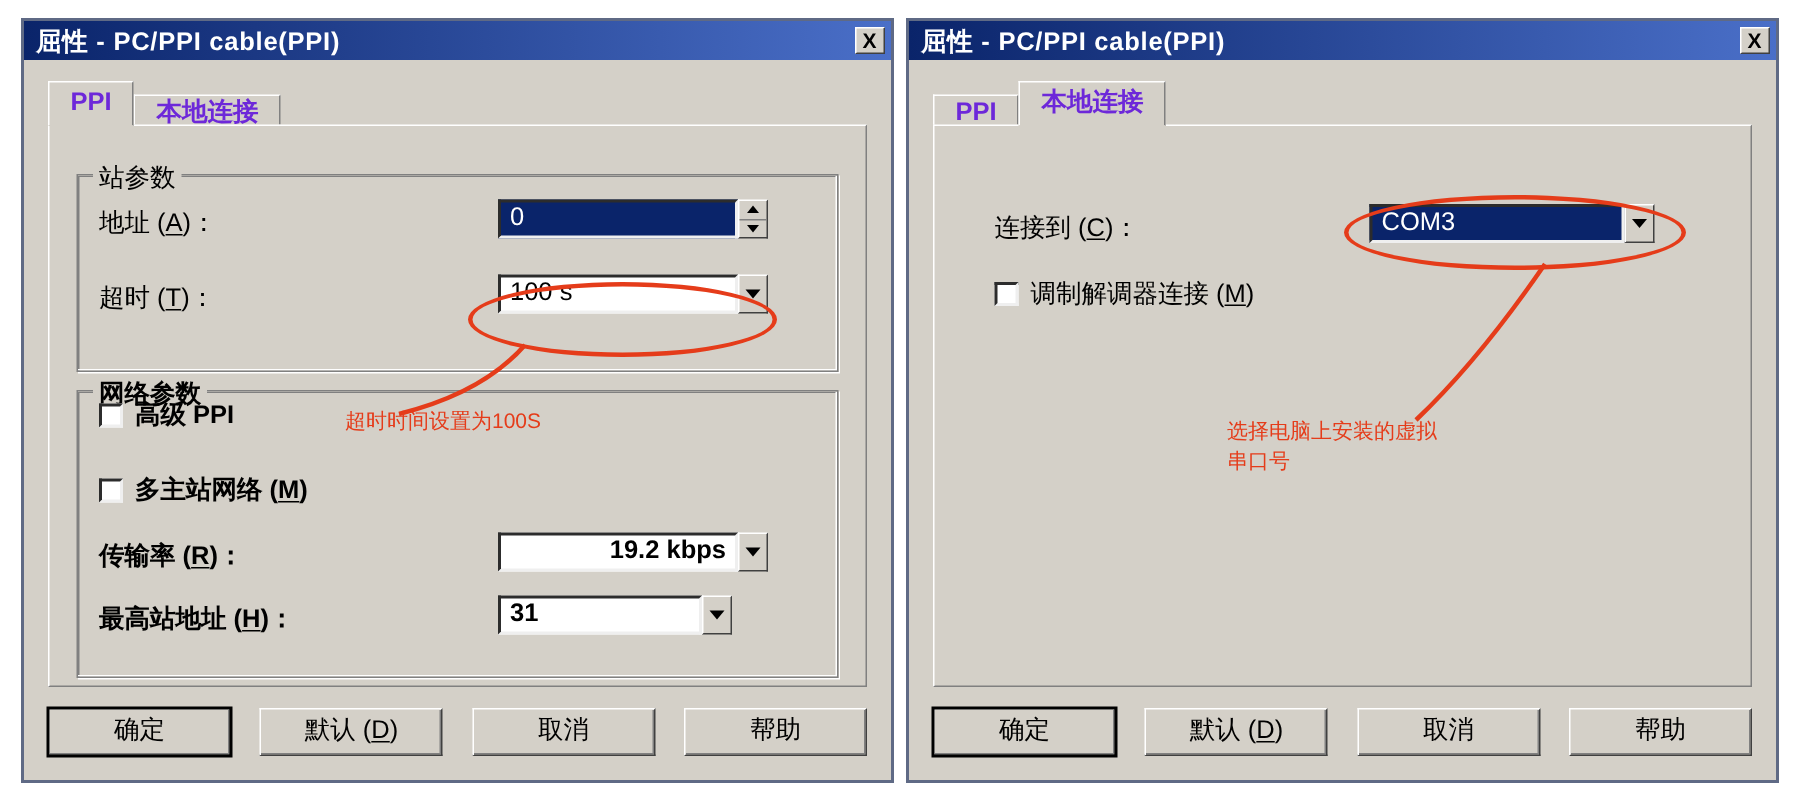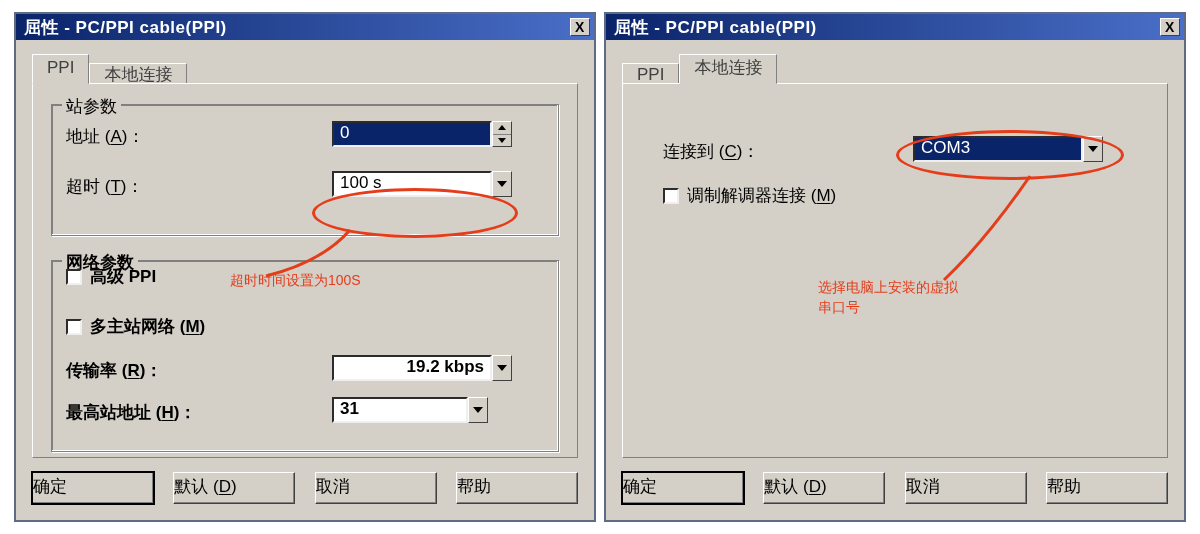--- a/index.html
+++ b/index.html
@@ -78,21 +78,22 @@
     height: 28px;
     padding: 0 14px;
     line-height: 26px;
     background: #d4d0c8;
     border: 1px solid #fff;
     border-bottom: none;
     border-right-color: #808080;
     margin-right: 0;
     position: relative;
     cursor: pointer;
-    color: #404040;
+    color: #6d28d9;
+    font-weight: bold;
   }
   .tab.inactive {
     height: 24px;
     line-height: 22px;
     top: 4px;
     position: relative;
     border-top-color: #fff;
     border-left-color: #fff;
     border-right-color: #808080;
     z-index: 1;
@@ -225,21 +226,21 @@
     display: flex;
     justify-content: space-between;
   }
   .btn {
     width: 120px; height: 30px;
     background: #d4d0c8;
     border: 1px solid #404040;
     border-top-color: #fff;
     border-left-color: #fff;
     box-shadow: inset -1px -1px 0 #808080;
-    text-align: left;
+    text-align: center;
     line-height: 28px;
     cursor: pointer;
     color: #000;
   }
   .btn.default {
     outline: 2px solid #000;
     outline-offset: -1px;
   }
 
   
@@ -278,21 +279,21 @@
     </div>
     <div class="client">
 
       <div class="tabstrip">
         <div class="tab active">PPI</div>
         <div class="tab inactive">本地连接</div>
       </div>
 
       <div class="tabpage">
 
-        <div class="group" style="left:18px; top:20px; right:18px; height:130px;">
+        <div class="group" style="left:18px; top:32px; right:18px; height:130px;">
           <span class="group-title">站参数</span>
 
           <span class="lbl" style="left:14px; top:20px;">
             地址 (<span class="underline-char">A</span>)：
           </span>
           <div class="field" style="left:280px; top:16px; width:180px;">
             <div class="field-input selected">0</div>
             <div class="spin-btns">
               <div class="half">
                   <div class="tri-up"></div>

